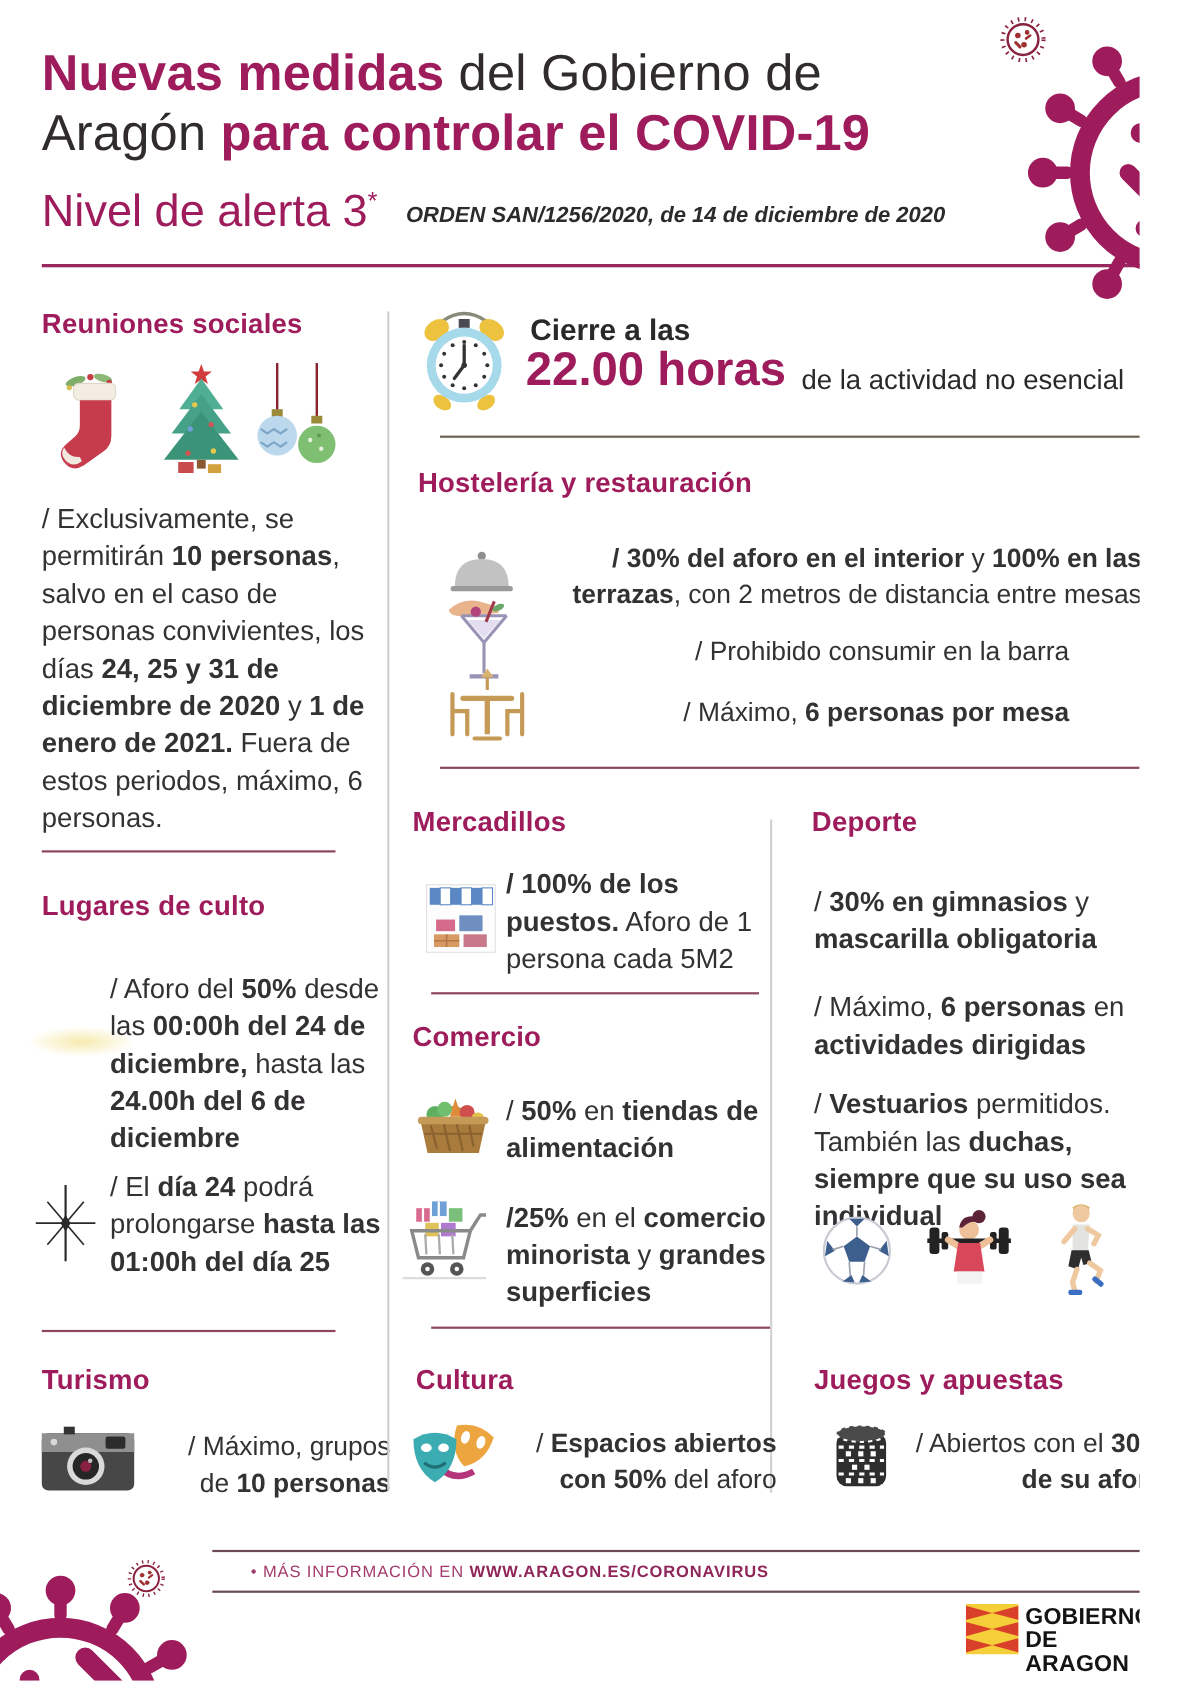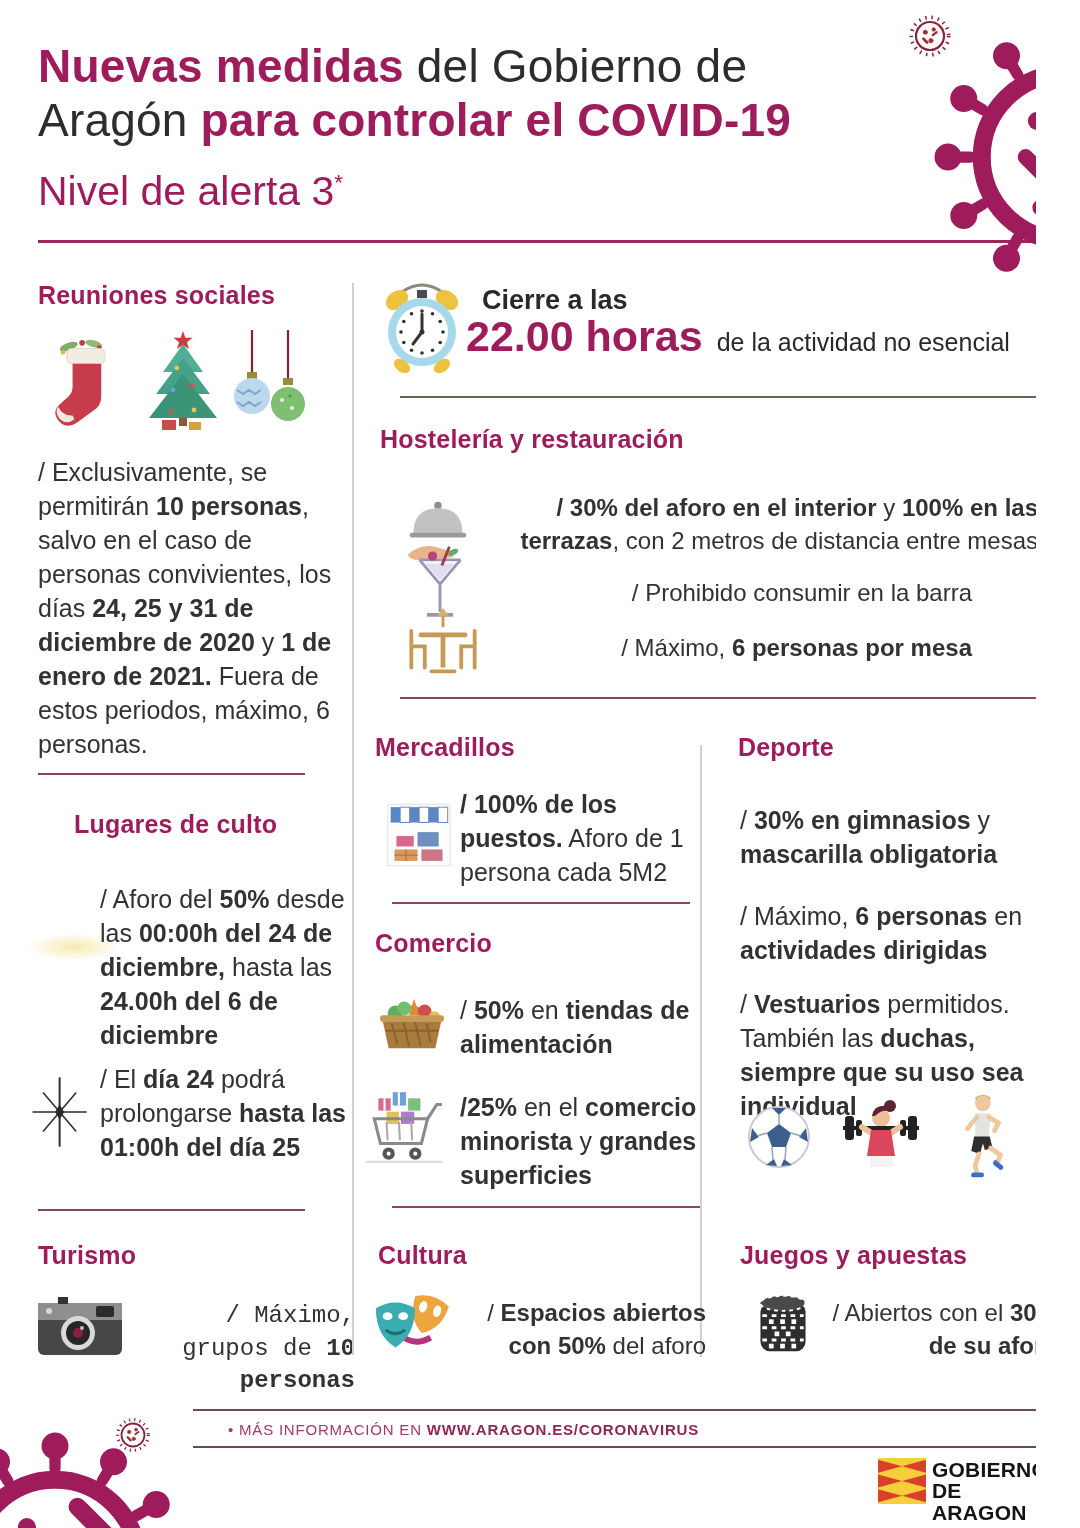--- a/index.html
+++ b/index.html
@@ -96,20 +96,21 @@
     </defs>
   </svg>
 
   <div class="abs title" style="left:38px;top:40px;width:880px;">
     <div><span class="sb c-accent">Nuevas medidas</span><span class="c-dark"> del Gobierno de</span></div>
     <div><span class="c-dark">Aragón </span><span class="sb c-accent">para controlar el COVID-19</span></div>
   </div>
 
   <div class="abs" style="left:38px;top:168px;display:flex;align-items:flex-end;gap:26px;">
     <div class="alert"><span>Nivel de alerta 3</span><span class="sup">*</span></div>
+    <div class="order" style="padding-bottom:7px;">ORDEN SAN/1256/2020, de 14 de diciembre de 2020</div>
   </div>
 
   <div class="abs hr-head" style="left:38px;top:240px;width:1004px;"></div>
 
   <span class="abs" style="left:902px;top:8px;width:56px;height:56px;">
     <svg width="56" height="56">
         <use href="#virus-sm"></use>
       </svg>
   </span>
   <span class="abs" style="left:930px;top:22px;width:270px;height:270px;">
@@ -161,21 +162,21 @@
       <circle cx="58" cy="70" r="2" fill="#e6f2da"></circle>
         <circle cx="68" cy="78" r="2" fill="#e6f2da"></circle>
         <circle cx="66" cy="66" r="1.8" fill="#5a9a50"></circle>
     </svg>
   </span>
 
   <div class="abs body-t" style="left:38px;top:455px;width:298px;"><span>/ Exclusivamente, se permitirán </span><span class="sb">10 personas</span><span>, salvo en el caso de personas convivientes, los días </span><span class="sb">24, 25 y 31 de diciembre de 2020</span><span> y </span><span class="sb">1 de enero de 2021.</span><span> Fuera de estos periodos, máximo, 6 personas.</span></div>
 
   <div class="abs hr" style="left:38px;top:773px;width:267px;"></div>
 
-  <div class="abs sec-h" style="left:38px;top:810px;margin-left:36px;">Lugares de culto</div>
+  <div class="abs sec-h" style="left:38px;top:810px;">Lugares de culto</div>
 
   <div class="abs glow" style="left:25px;top:933px;width:98px;height:28px;"></div>
   <div class="abs body-t" style="left:100px;top:882px;width:248px;"><span>/ Aforo del </span><span class="sb">50%</span><span>  desde las </span><span class="sb">00:00h del 24 de diciembre,</span><span> hasta las </span><span class="sb">24.00h del 6 de diciembre</span></div>
 
   <span class="abs" style="left:28px;top:1062px;">
     <svg width="64" height="100" viewBox="0 0 85 100">
       <g stroke="#2a2a2a">
         <line x1="42" y1="4" x2="42" y2="96" stroke-width="2.6"></line>
         <line x1="6" y1="50" x2="78" y2="50" stroke-width="2"></line>
         <line x1="20" y1="24" x2="64" y2="76" stroke-width="2"></line>
@@ -195,21 +196,21 @@
       <rect x="2" y="10" width="84" height="17" fill="#8f8f8f"></rect>
       <rect x="22" y="4" width="10" height="7" fill="#333"></rect>
       <rect x="60" y="13" width="18" height="11" rx="2" fill="#2c2c2c"></rect>
       <circle cx="13" cy="18" r="3" fill="#d8d8d8"></circle>
       <circle cx="42" cy="40" r="17" fill="#d9d9d9"></circle>
       <circle cx="42" cy="40" r="12" fill="#262626"></circle>
       <circle cx="42" cy="40" r="5" fill="#8a2040"></circle>
       <circle cx="46" cy="35" r="2" fill="#ffffff" opacity=".7"></circle>
     </svg>
   </span>
-  <div class="abs body-t t24" style="left:140px;top:1300px;width:215px;font-family:Liberation Mono, monospace;"><span>/ Máximo, grupos de </span><span class="sb">10 personas</span></div>
+  <div class="abs body-t t24" style="left:140px;top:1300px;width:215px;"><span>/ Máximo, grupos de </span><span class="sb">10 personas</span></div>
 
   <div class="abs vr" style="left:352px;top:283px;height:1072px;"></div>
   <div class="abs vr" style="left:700px;top:745px;height:612px;"></div>
 
   <span class="abs" style="left:372px;top:276px;">
     <svg width="100" height="100" viewBox="0 0 100 100">
       <path d="M30 16 Q50 2 70 16" stroke="#8a8a7a" stroke-width="3" fill="none"></path>
       <ellipse cx="25" cy="24" rx="12" ry="9" fill="#ecc23e" transform="rotate(-35 25 24)"></ellipse>
       <ellipse cx="75" cy="24" rx="12" ry="9" fill="#ecc23e" transform="rotate(35 75 24)"></ellipse>
       <rect x="45" y="14" width="10" height="8" fill="#4a4a55"></rect>
@@ -230,21 +231,21 @@
         <circle cx="29" cy="56" r="1.8"></circle>
           <circle cx="31.8" cy="45.5" r="1.8"></circle>
           <circle cx="39.5" cy="37.8" r="1.8"></circle>
       </g>
       <line x1="50" y1="56" x2="50" y2="38" stroke="#333" stroke-width="3" stroke-linecap="round"></line>
       <line x1="50" y1="56" x2="41" y2="68" stroke="#333" stroke-width="3" stroke-linecap="round"></line>
       <circle cx="50" cy="56" r="2.5" fill="#333"></circle>
     </svg>
   </span>
   <div class="abs cierre-prefix" style="left:482px;top:285px;">Cierre a las</div>
-  <div class="abs cierre-line2" style="left:466px;top:312px;">
+  <div class="abs cierre-line2" style="left:478px;top:312px;align-items:flex-end;">
     <span class="cierre-time">22.00 horas</span>
     <span class="cierre-suffix">de la actividad no esencial</span>
   </div>
   <div class="abs hr-brown" style="left:400px;top:396px;width:638px;"></div>
 
   <div class="abs sec-h" style="left:380px;top:425px;">Hostelería y restauración</div>
 
   <span class="abs" style="left:404px;top:490px;">
     <svg width="66" height="78" viewBox="0 0 70 82">
       <circle cx="36" cy="16" r="4" fill="#8f8f8f"></circle>

